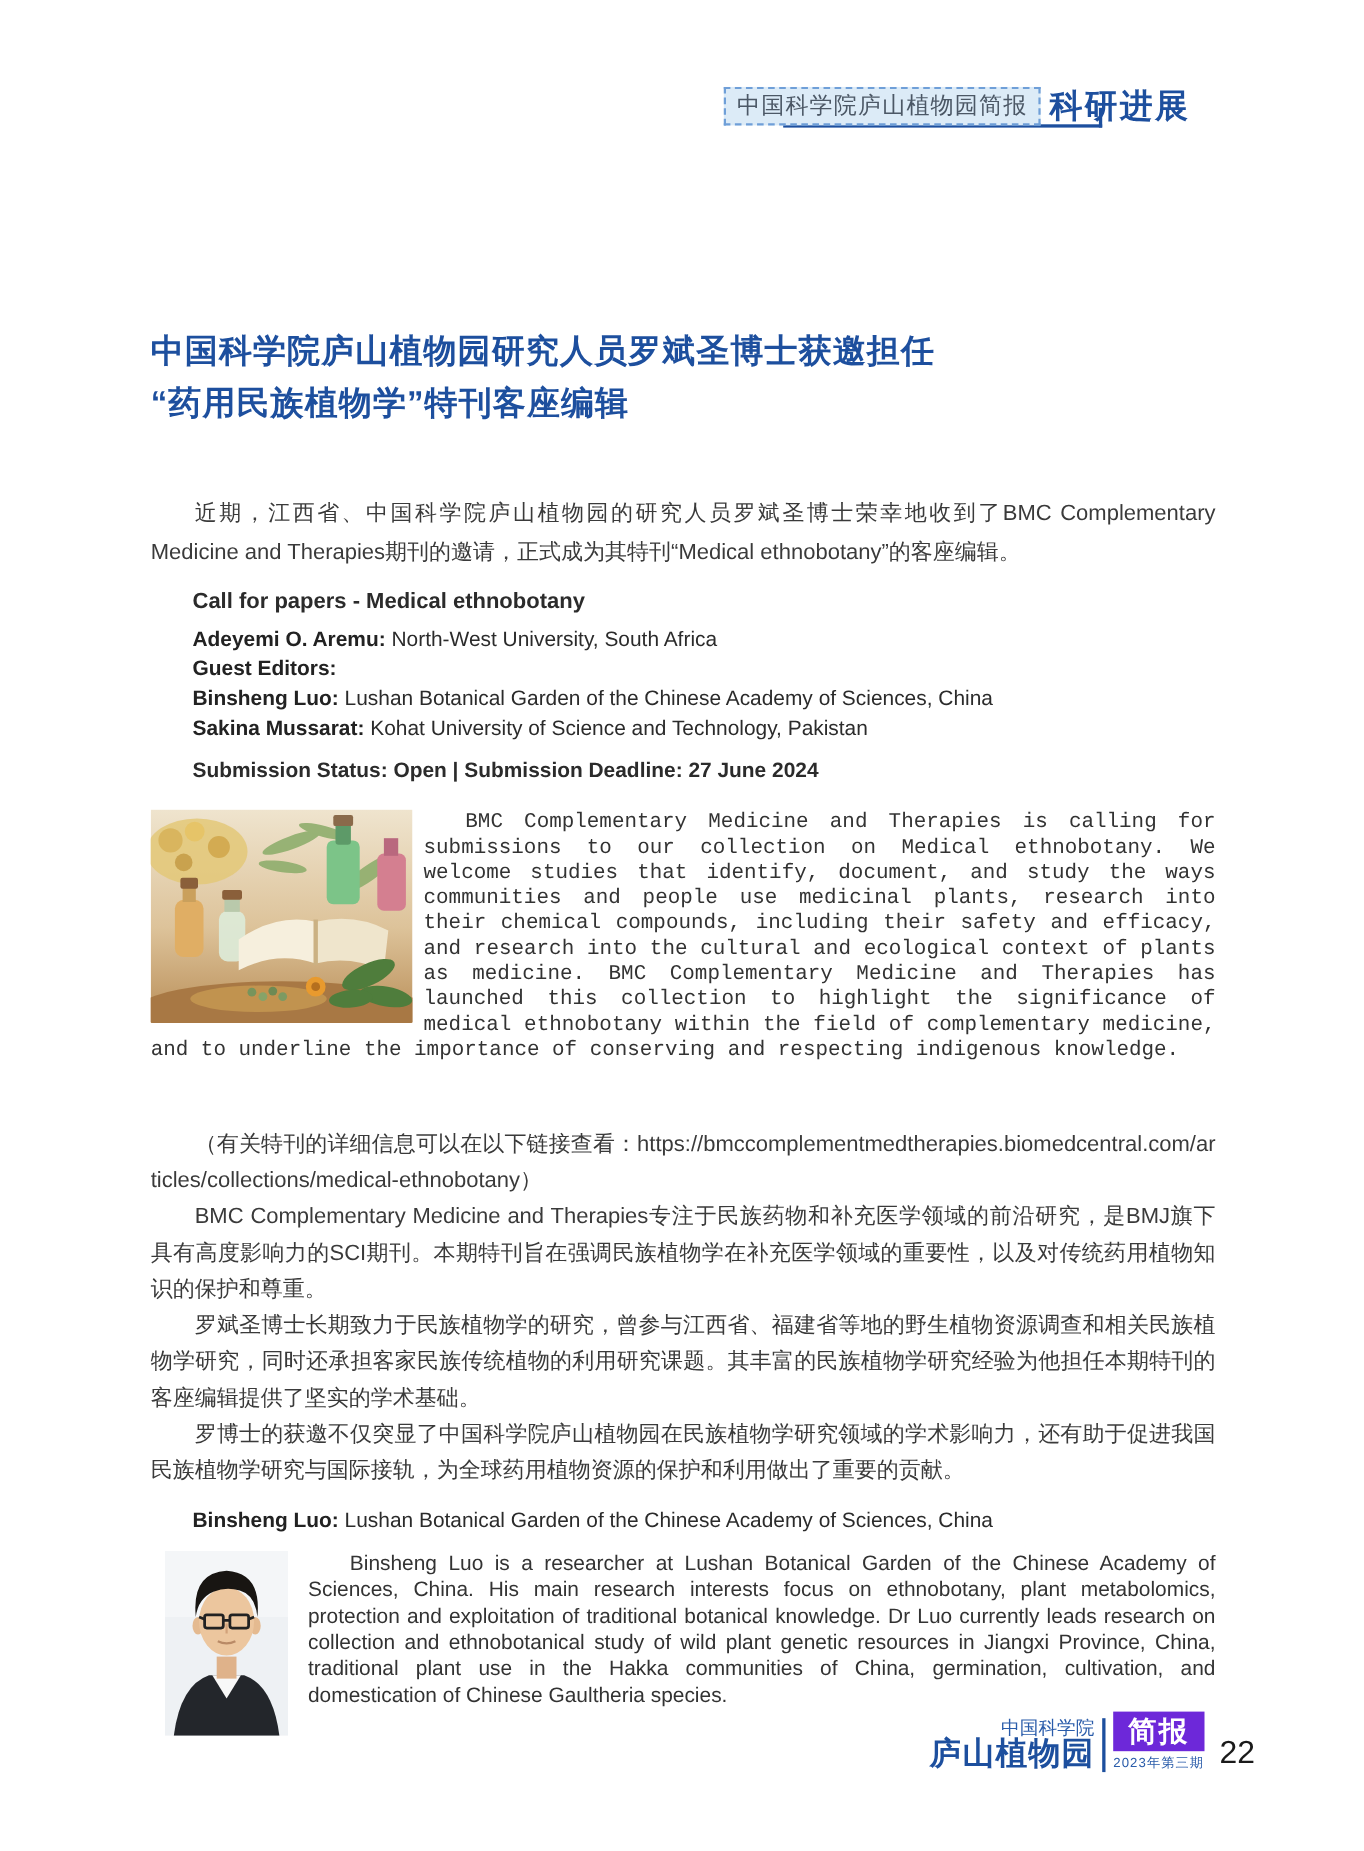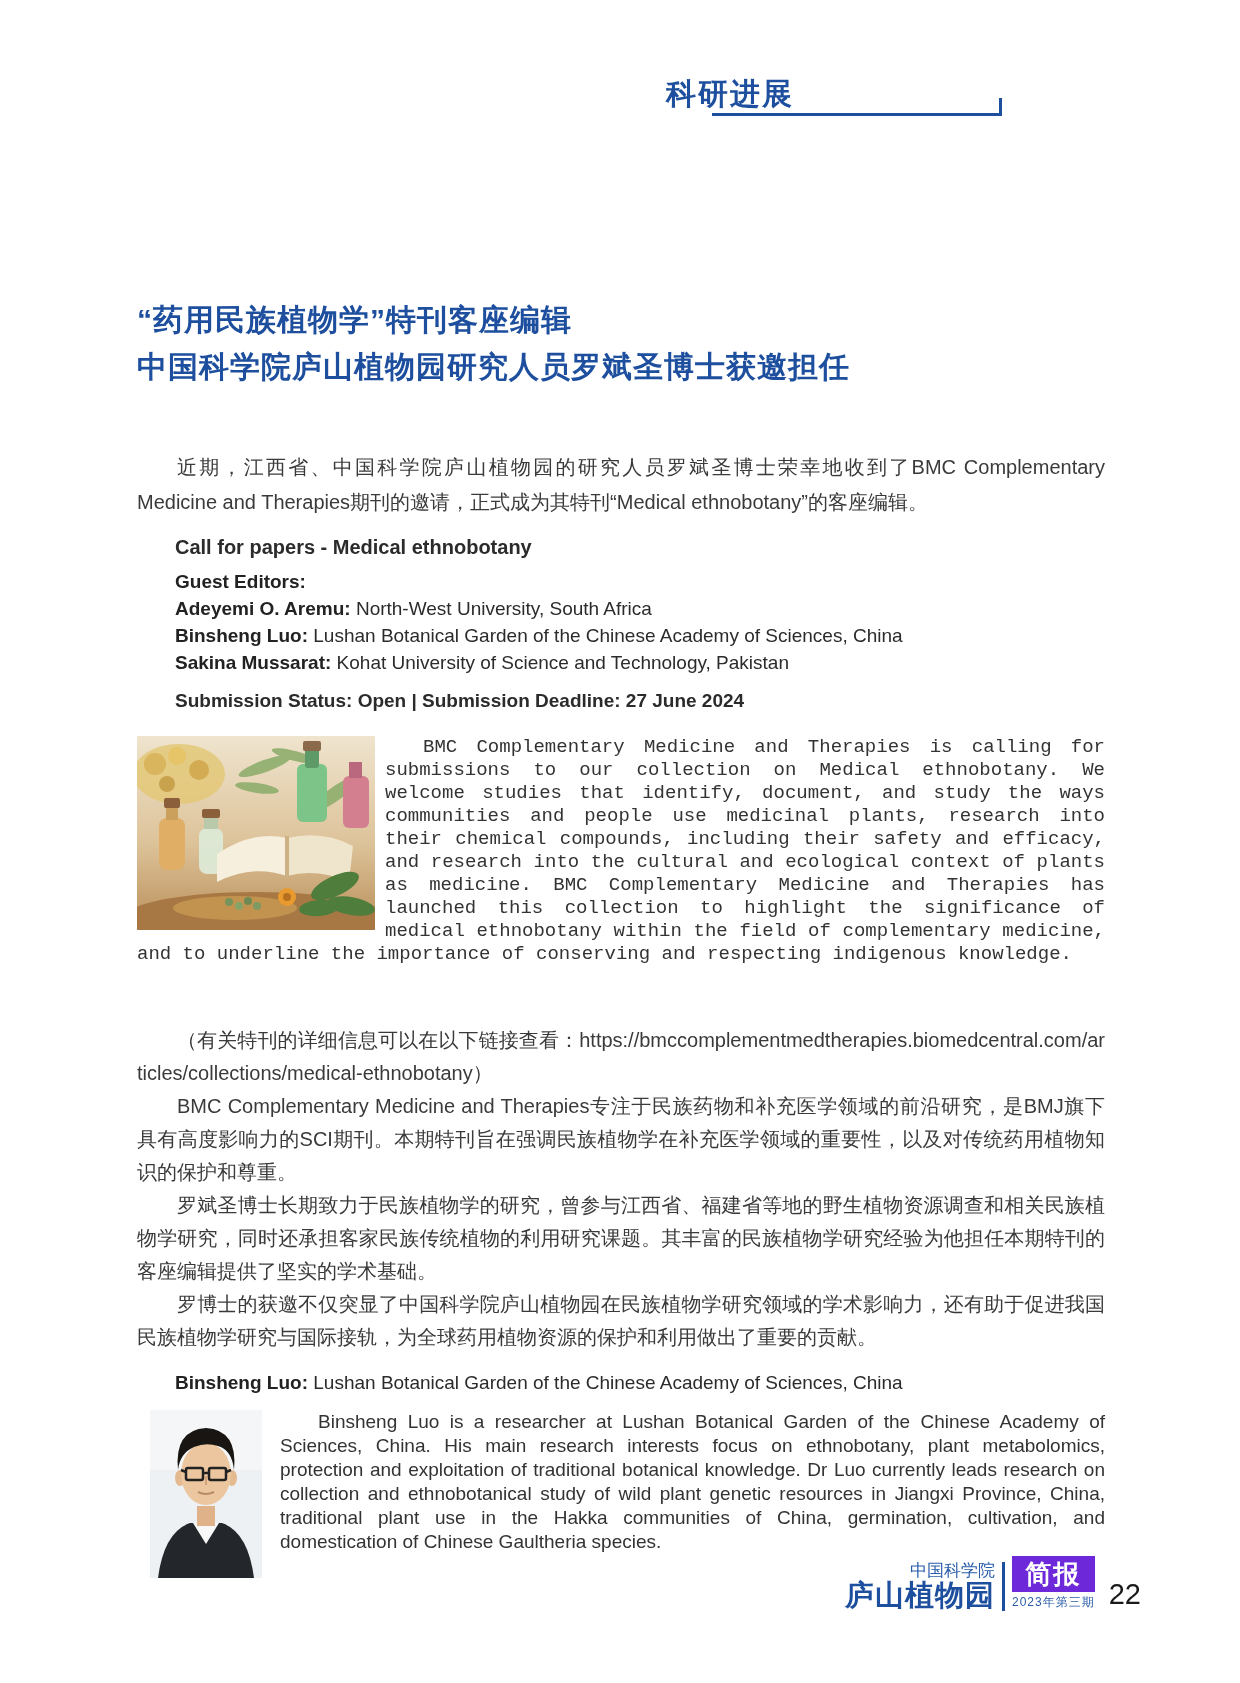--- a/index.html
+++ b/index.html
@@ -83,37 +83,38 @@
   .footer-page { font-size:29px; color:#1a1a1a; margin-left:14px; margin-top:22px; }
 </style>
 </head>
 <body>
 
 <div class="page">
 
   <div class="masthead">
     <div class="masthead-bracket"></div>
     <div class="masthead-inner">
+      <span class="masthead-tag">中国科学院庐山植物园简报</span>
       <span class="masthead-section">科研进展</span>
     </div>
   </div>
 
   <div class="article-title">
+    <div>中国科学院庐山植物园研究人员罗斌圣博士获邀担任</div>
     <div>“药用民族植物学”特刊客座编辑</div>
-    <div>中国科学院庐山植物园研究人员罗斌圣博士获邀担任</div>
   </div>
 
   <div class="main">
 
     <p class="zh-para">近期，江西省、中国科学院庐山植物园的研究人员罗斌圣博士荣幸地收到了BMC Complementary Medicine and Therapies期刊的邀请，正式成为其特刊“Medical ethnobotany”的客座编辑。</p>
 
     <div class="cfp">
       <div class="cfp-heading">Call for papers - Medical ethnobotany</div>
+      <div class="cfp-line"><b>Adeyemi O. Aremu:</b> <span>North-West University, South Africa</span></div>
       <div class="cfp-line"><b>Guest Editors:</b></div>
-      <div class="cfp-line"><b>Adeyemi O. Aremu:</b> <span>North-West University, South Africa</span></div>
       <div class="cfp-line"><b>Binsheng Luo:</b> <span>Lushan Botanical Garden of the Chinese Academy of Sciences, China</span></div>
       <div class="cfp-line"><b>Sakina Mussarat:</b> <span>Kohat University of Science and Technology, Pakistan</span></div>
       <div class="cfp-submission">Submission Status: Open | Submission Deadline: 27 June 2024</div>
     </div>
 
     <div class="cfp-body">
 
       <svg class="herbs-photo" viewBox="0 0 238 194" preserveAspectRatio="none" xmlns="http://www.w3.org/2000/svg">
         <defs>
           <linearGradient id="bg1" x1="0" y1="0" x2="0" y2="1">

